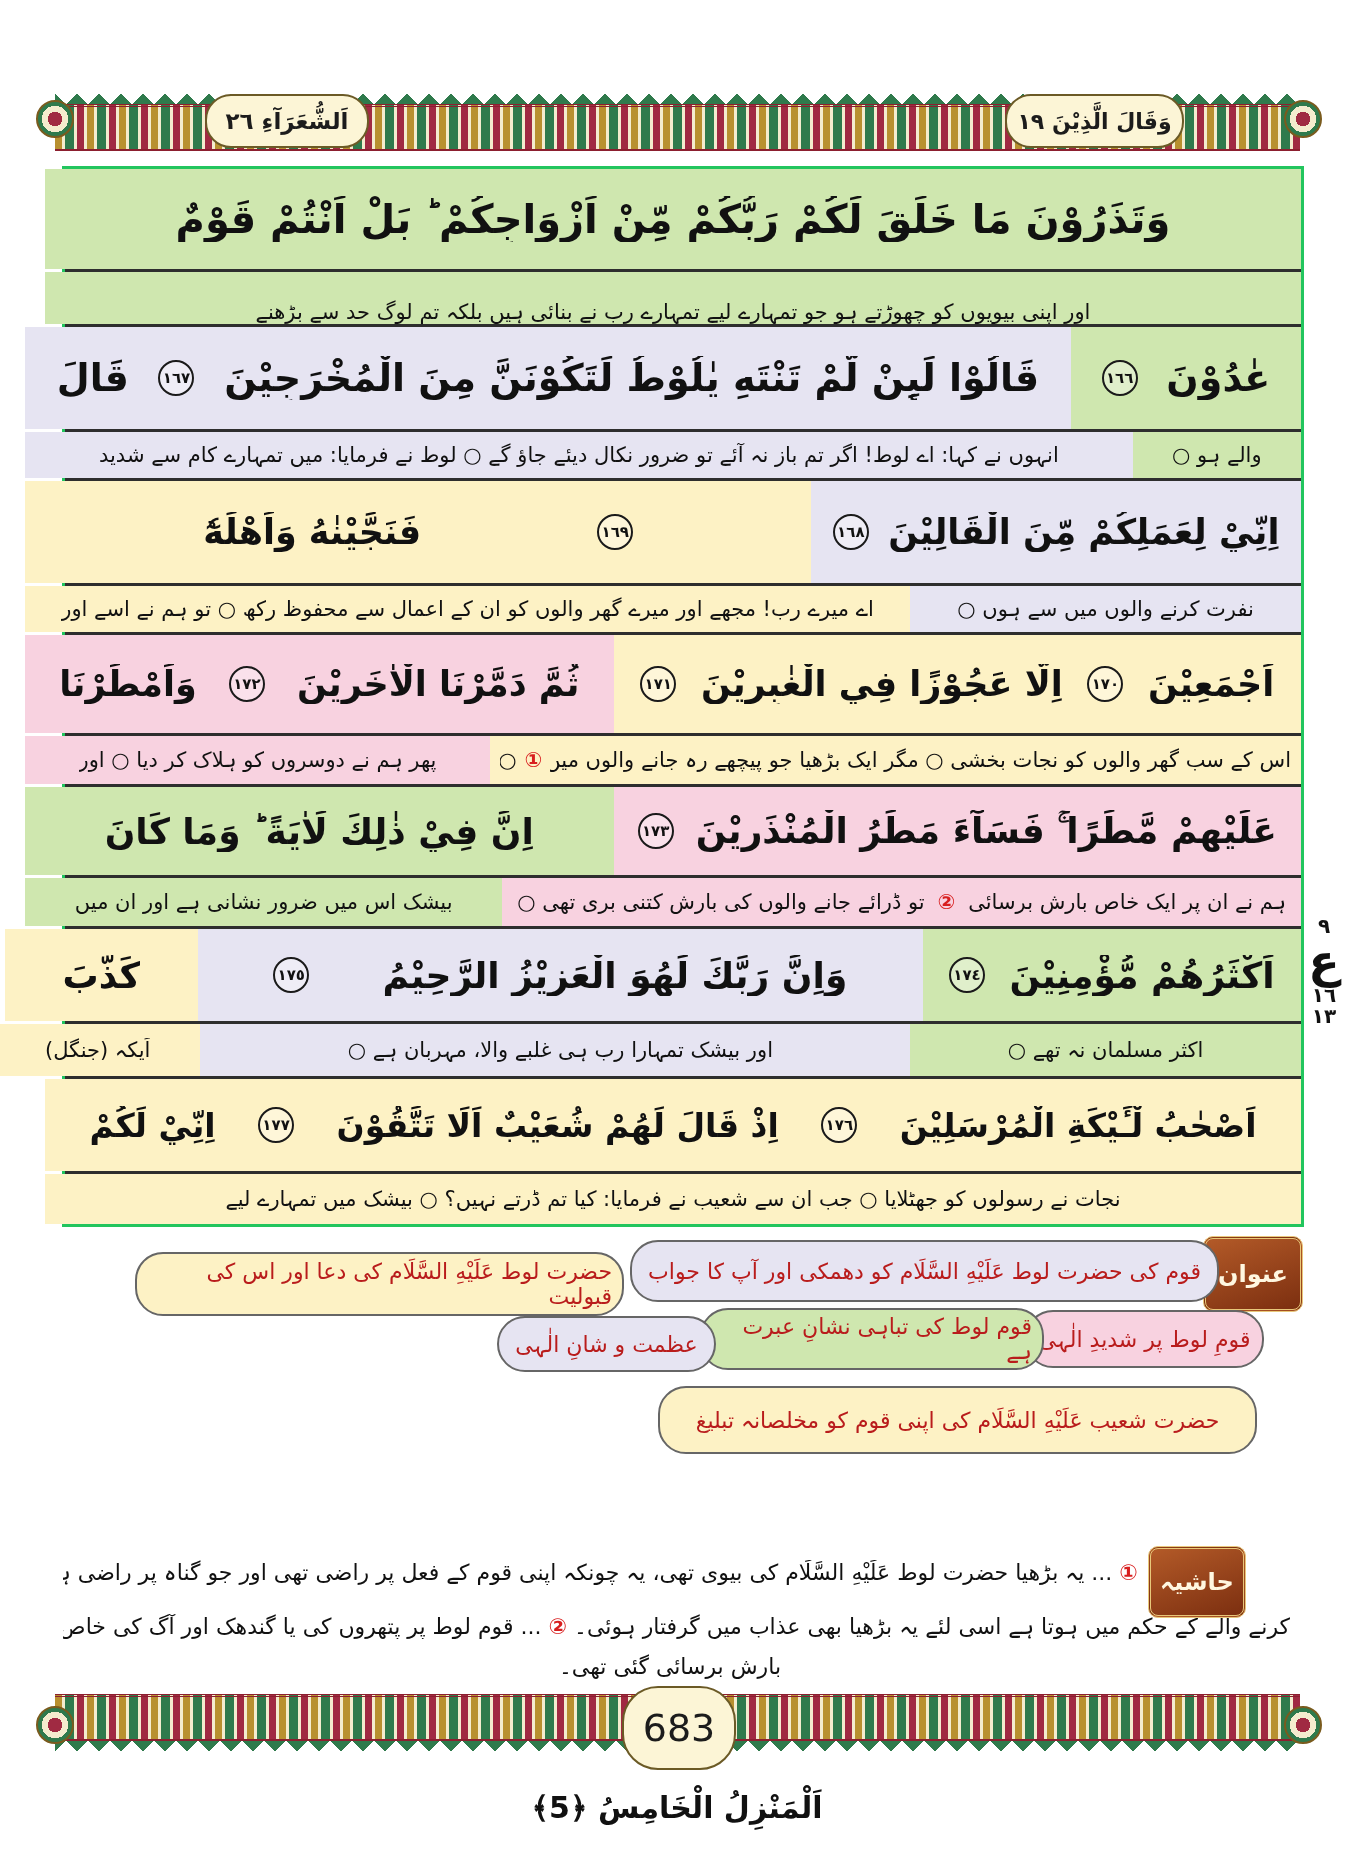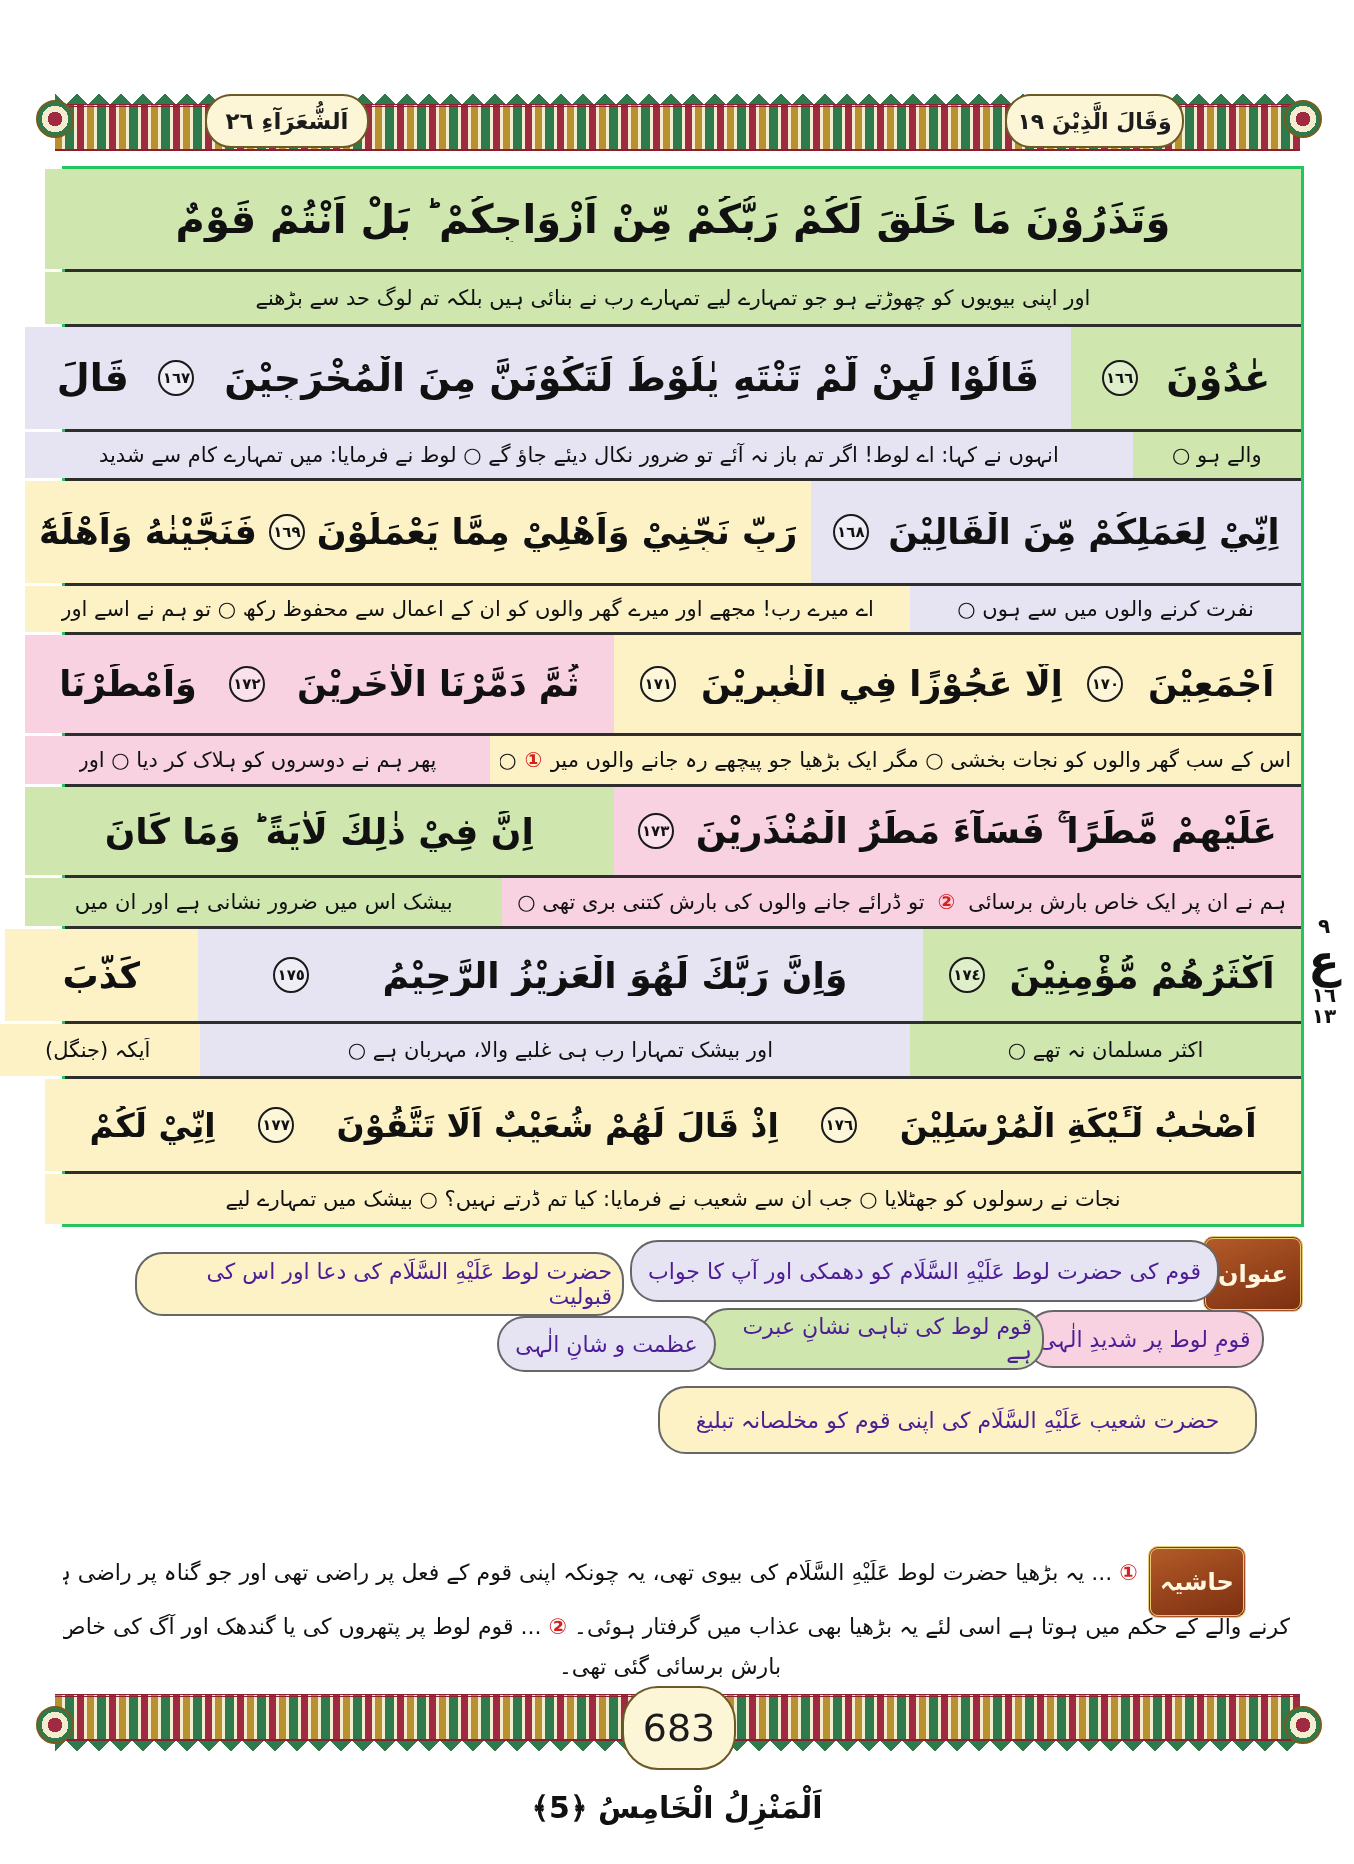--- a/index.html
+++ b/index.html
@@ -29,21 +29,21 @@
   .bg-pink{background:#f8d2e0;}
   .vnum{flex:0 0 auto;display:inline-flex;align-items:center;justify-content:center;
     width:32px;height:32px;border:2px solid #1a1a1a;border-radius:50%;font-size:15px;font-weight:bold;background:rgba(255,255,255,.35);}
   .fn-ref{color:#d81f1f;font-weight:bold;flex:0 0 auto;}
   
   .ruku{position:absolute;left:1298px;top:916px;width:52px;text-align:center;line-height:1.05;color:#111;z-index:4;}
   .ruku .small{font-size:20px;font-weight:bold;}
   .ruku .ain{font-size:46px;font-weight:bold;}
   
   .pill{position:absolute;display:flex;align-items:center;justify-content:center;
-    border:2px solid #666;border-radius:28px;font-size:22px;color:#4c1d95;padding:0 10px;z-index:3;}
+    border:2px solid #666;border-radius:28px;font-size:22px;color:#b91c1c;padding:0 10px;z-index:3;}
   .badge{position:absolute;display:flex;align-items:center;justify-content:center;border-radius:10px;
     background:linear-gradient(160deg,#b35a28,#7c2f10);border:3px double #e8c87a;color:#fff7e0;
     font-size:24px;font-weight:bold;z-index:3;}
   
   .fnline{position:absolute;direction:rtl;font-size:22px;color:#111;white-space:nowrap;overflow:hidden;}
   
   .pageno{position:absolute;left:622px;top:1686px;width:110px;height:80px;border-radius:36px;
     background:#fcf5d6;border:2px solid #6b5a26;display:flex;align-items:center;justify-content:center;
     font-size:38px;color:#1c1c1c;z-index:6;}
   .manzil{position:absolute;left:0;top:1790px;width:100%;text-align:center;font-size:30px;font-weight:bold;color:#111;}
@@ -68,21 +68,21 @@
 
   <div class="mushaf">
 
     <div class="row arabic" style="height:100px;font-size:40px;">
       <div class="seg bg-green" style="flex:0 0 100%;">
         <span>وَتَذَرُوْنَ مَا خَلَقَ لَكُمْ رَبُّكُمْ مِّنْ اَزْوَاجِكُمْ ؕ بَلْ اَنْتُمْ قَوْمٌ</span>
       </div>
     </div>
 
     <div class="row urdu" style="height:52px;">
-      <div class="seg bg-green" style="flex:0 0 100%;">
+      <div class="seg bg-green" style="flex:0 0 100%;align-items:flex-end;">
         <span>اور اپنی بیویوں کو چھوڑتے ہو جو تمہارے لیے تمہارے رب نے بنائی ہیں بلکہ تم لوگ حد سے بڑھنے</span>
       </div>
     </div>
 
     <div class="row arabic" style="height:102px;font-size:38px;">
       <div class="seg bg-green" style="flex:0 0 17%;">
         <span>عٰدُوْنَ</span>
         <span class="vnum">١٦٦</span>
       </div>
       <div class="seg bg-lav" style="flex:0 0 83%;">
@@ -100,21 +100,20 @@
         <span>انہوں نے کہا: اے لوط! اگر تم باز نہ آئے تو ضرور نکال دیئے جاؤ گے ○ لوط نے فرمایا: میں تمہارے کام سے شدید</span>
       </div>
     </div>
 
     <div class="row arabic" style="height:102px;font-size:35px;">
       <div class="seg bg-lav" style="flex:0 0 38%;">
         <span>اِنِّيْ لِعَمَلِكُمْ مِّنَ الْقَالِيْنَ</span>
         <span class="vnum">١٦٨</span>
       </div>
       <div class="seg bg-yellow" style="flex:0 0 62%;">
-        <span>رَبِّ نَجِّنِيْ وَاَهْلِيْ مِمَّا يَعْمَلُوْنَ</span>
         <span class="vnum">١٦٩</span>
         <span>فَنَجَّيْنٰهُ وَاَهْلَهٗٓ</span>
       </div>
     </div>
 
     <div class="row urdu" style="height:46px;">
       <div class="seg bg-lav" style="flex:0 0 30%;">
         <span>نفرت کرنے والوں میں سے ہوں ○</span>
       </div>
       <div class="seg bg-yellow" style="flex:0 0 70%;">

